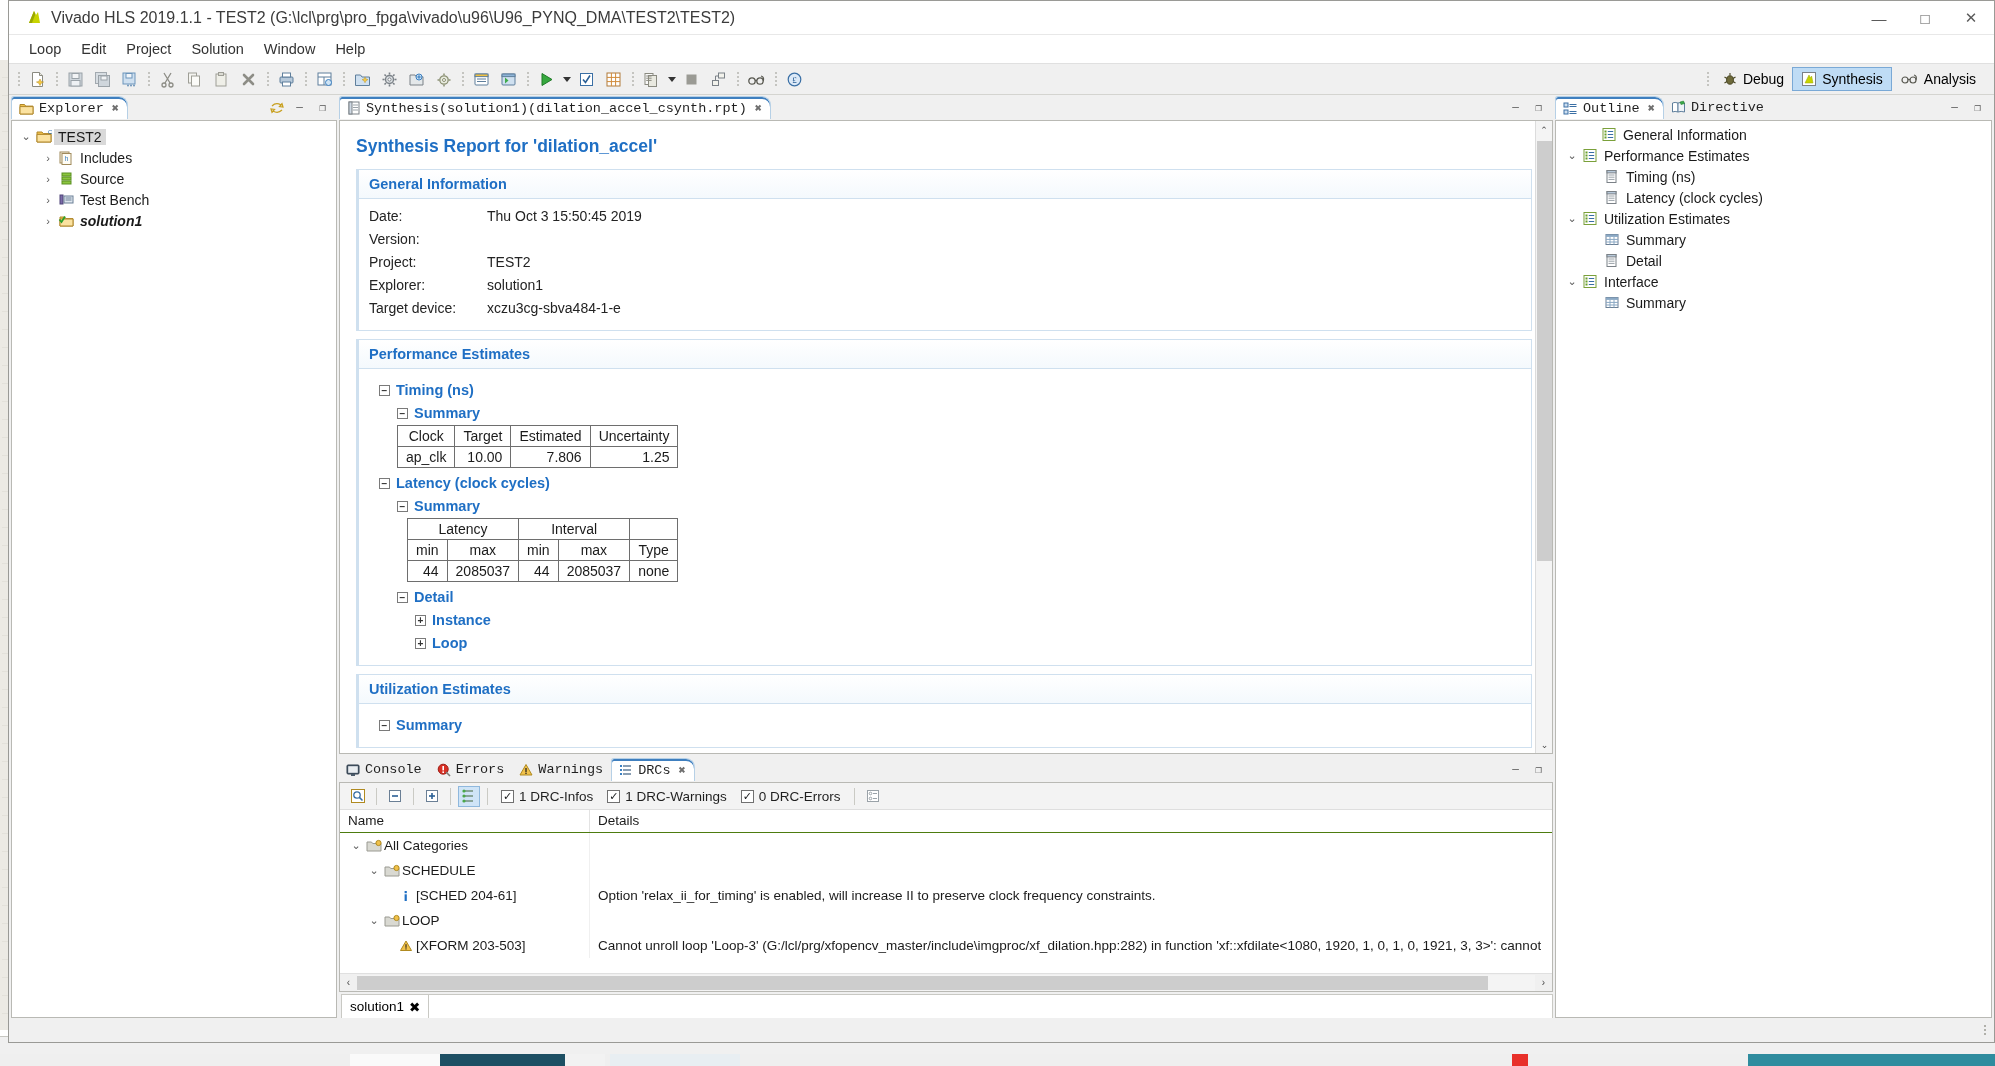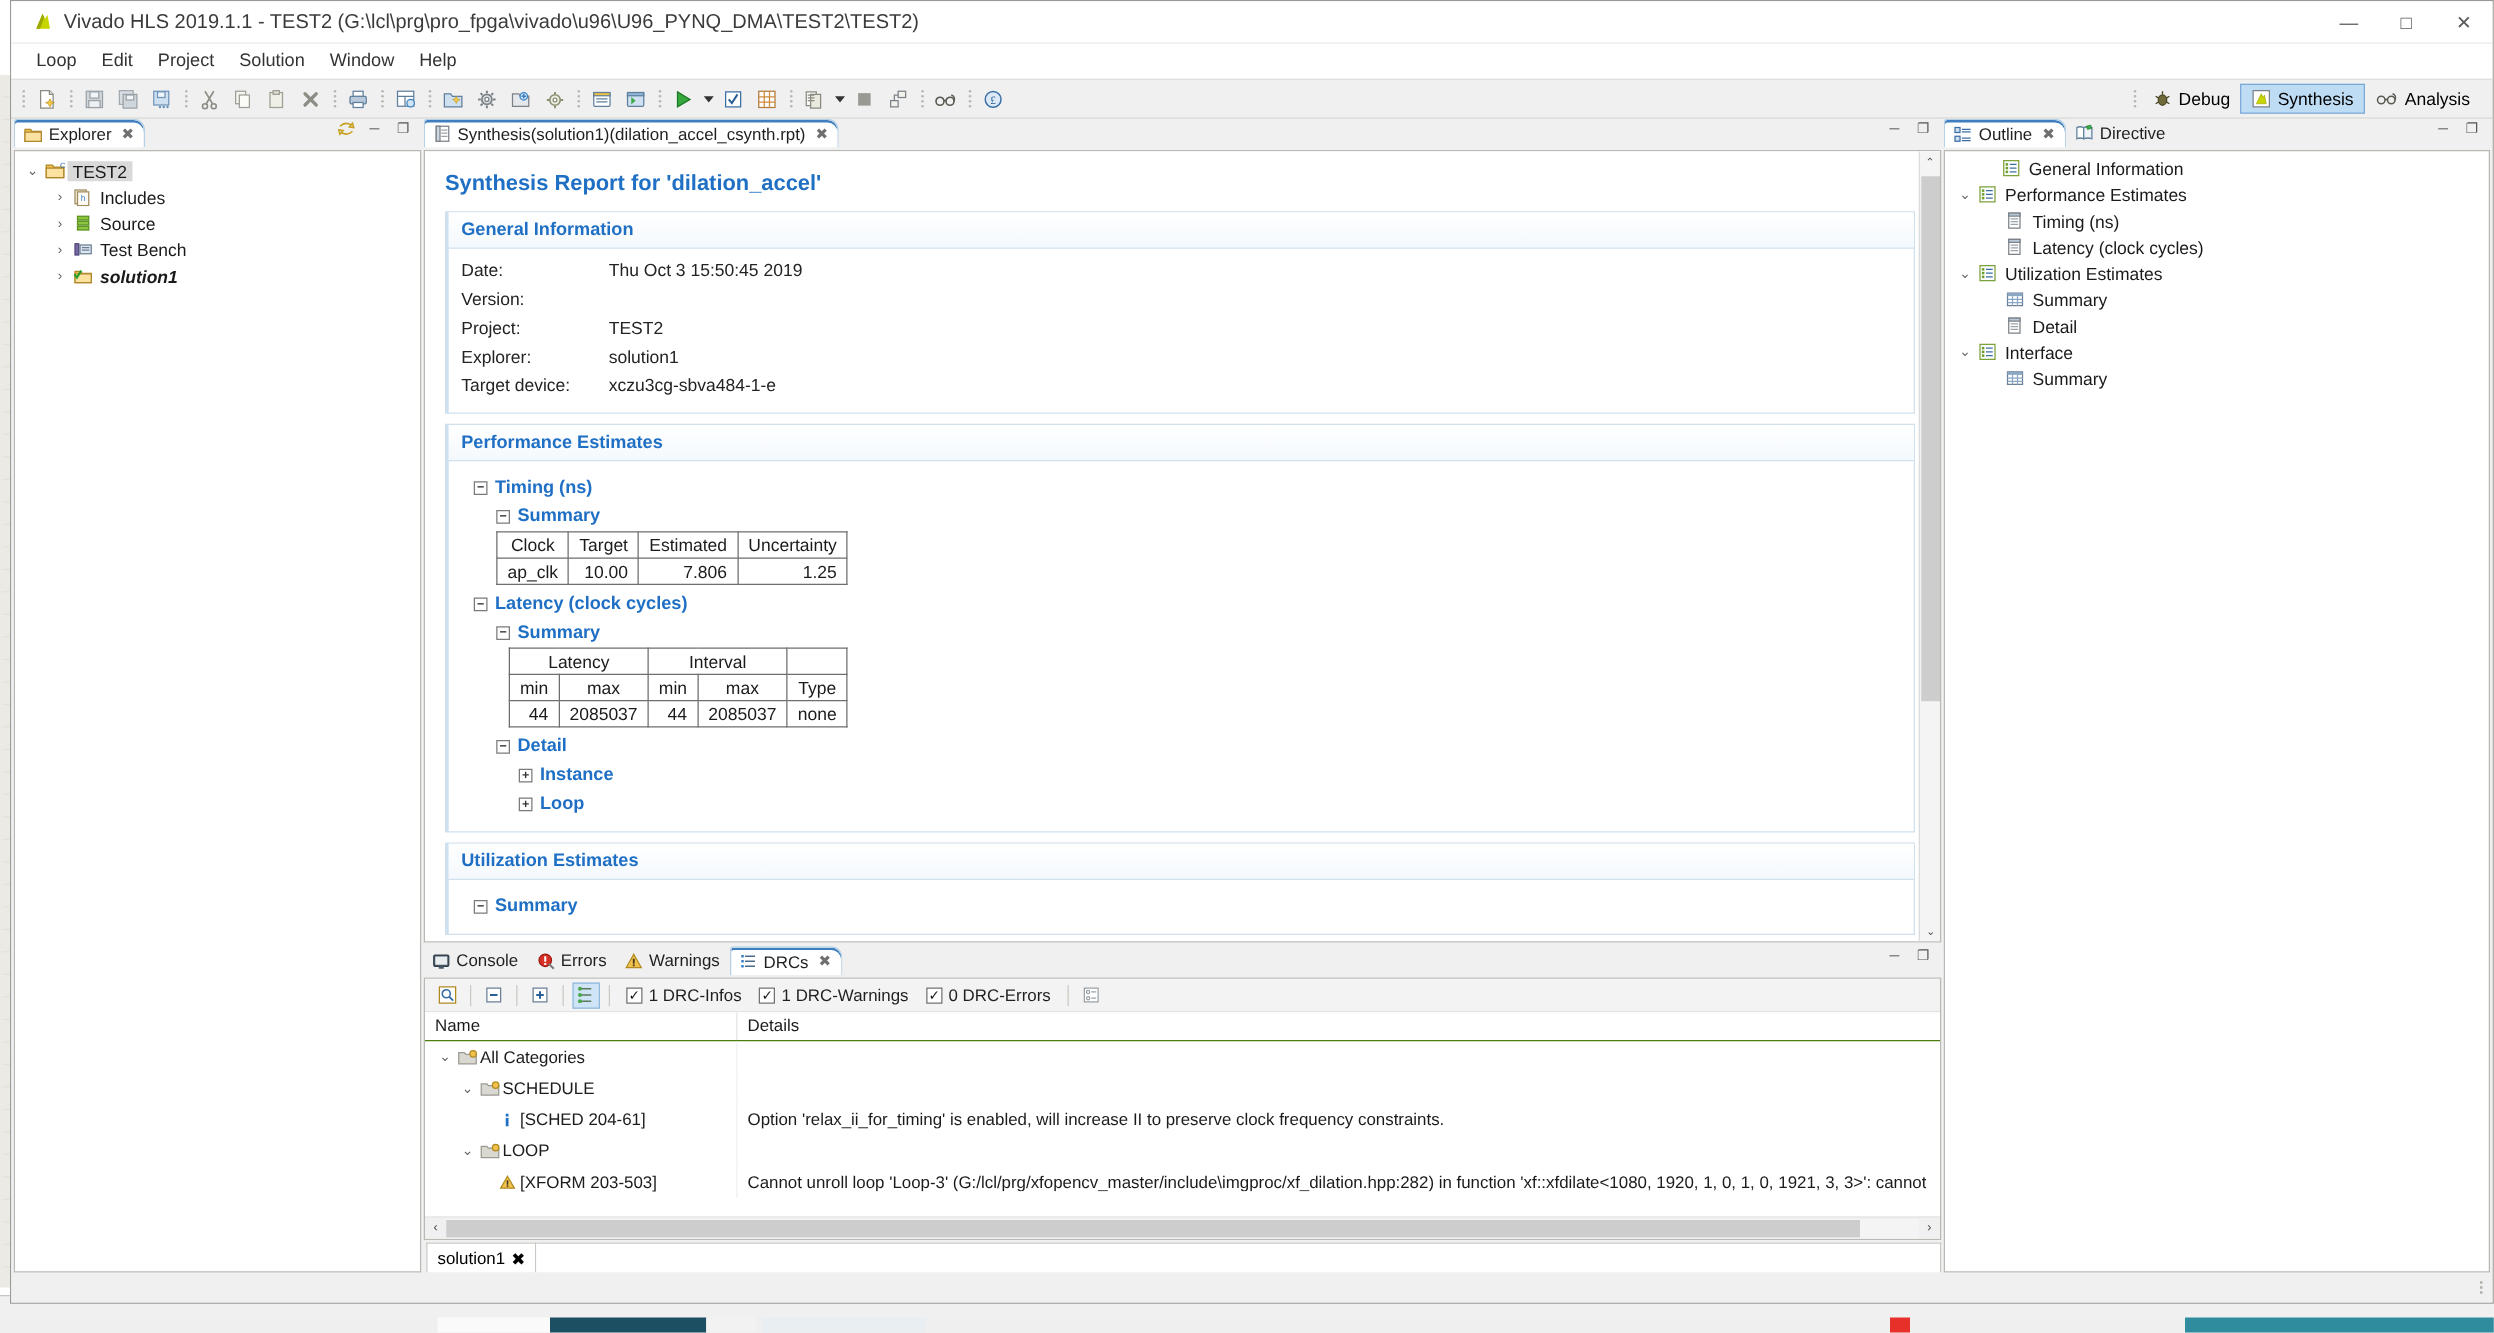--- a/index.html
+++ b/index.html
@@ -68,21 +68,21 @@
   }
 
   
   .workarea { flex:1 1 auto; display:flex; min-height:0; padding:0 2px 0 2px; background:#f0f0f0;}
   .col-left { width: 326px; display:flex; flex-direction:column; }
   .col-center { flex:1 1 auto; display:flex; flex-direction:column; min-width:0; margin:0 2px;}
   .col-right { width: 437px; display:flex; flex-direction:column; }
 
   
   .view { display:flex; flex-direction:column; background:#f5f5f5; min-height:0; }
-  .view-tabbar { display:flex; align-items:flex-start; height:25px; background:#f0f0f0; position:relative; }
+  .view-tabbar { display:flex; align-items:center; height:25px; background:#f0f0f0; position:relative;font-family:Liberation Mono, monospace; }
   .vtab {
     display:flex; align-items:center; gap:5px; height:23px; padding:0 8px 0 7px;
     font-size:13.5px; color:#1f1f1f; background:#f0f0f0;
     border-top-left-radius:3px; border-top-right-radius:9px;
   }
   .vtab.active {
     background:#ffffff;
     border:1px solid #b6d0e6; border-bottom:none;
     box-shadow: inset 0 2px 0 #3f7fbf;
   }

